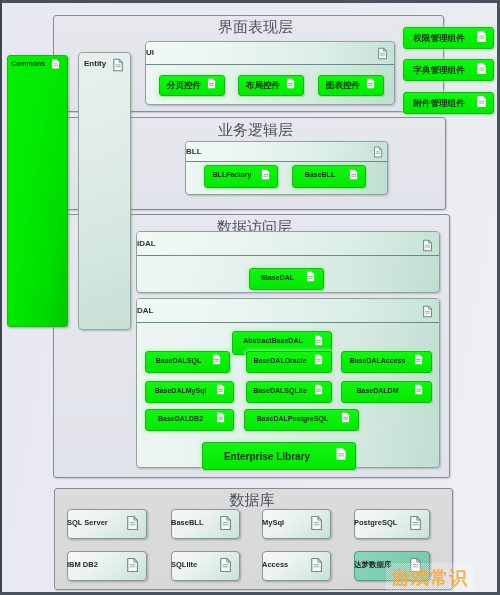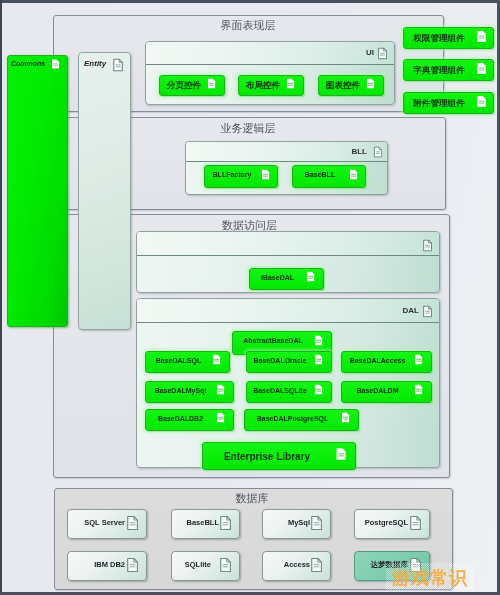--- a/index.html
+++ b/index.html
@@ -11,53 +11,53 @@
 
   .edge-l{position:absolute;left:0;top:0;width:2px;height:595px;background:#3c4550;}
   .edge-t{position:absolute;left:0;top:0;width:500px;height:3px;background:#4a515c;}
   .edge-r{position:absolute;left:497px;top:0;width:3px;height:595px;background:#4a515c;}
   .edge-b{position:absolute;left:0;top:592px;width:500px;height:3px;background:#4a515c;}
 
   .layer{position:absolute;border:1px solid #868d98;border-radius:3px;
          background:linear-gradient(180deg,#e7e8ed 0%,#e4e6ec 50%,#e1e3ea 100%);
          box-shadow:1px 1px 1px rgba(120,125,135,.30);}
   .layer-db{background:linear-gradient(180deg,#dcdcdd 0%,#d8d8d9 100%);}
-  .layer-title{position:absolute;font-size:11px;color:#4d525a;white-space:nowrap;}
+  .layer-title{position:absolute;font-size:15px;color:#4d525a;white-space:nowrap;}
 
   .mod{position:absolute;border:1px solid #8fa29e;border-radius:4px;
        background:linear-gradient(96deg,#eef6f2 0%,#e7f2ee 30%,#d5e9e1 72%,#bfded2 100%);
        box-shadow:1px 1px 2px rgba(110,120,125,.4);}
   .mod-hd{position:absolute;left:0;top:0;right:0;
           border-bottom:1px solid #6e8884;border-radius:3px 3px 0 0;
           background:linear-gradient(96deg,#f2f9f5 0%,#ecf5f1 30%,#daeee6 72%,#c6e2d7 100%);}
-  .mod-hd-txt{position:absolute;left:0;right:20px;text-align:right;font-size:8px;
+  .mod-hd-txt{position:absolute;left:0;right:20px;text-align:left;font-size:8px;
               font-weight:bold;color:#2d3338;}
 
   .node{position:absolute;border:1.5px solid #1cb01c;border-radius:3px;
         background:linear-gradient(180deg,#15f415 0%,#0bef0b 45%,#04e704 100%);
         box-shadow:0 0 3px 2px rgba(160,255,160,.55),1px 1px 1px rgba(25,110,25,.3);}
   .node-txt{position:absolute;left:0;right:0;text-align:center;font-size:7px;
             font-weight:bold;color:#123412;white-space:nowrap;}
   .node-txt.cjk{font-size:8.6px;}
 
   .dbnode{position:absolute;border:1px solid #8a9897;border-radius:4px;
           background:linear-gradient(140deg,#f6f8f8 0%,#eef3f2 35%,#dcebe6 68%,#c9e1d8 100%);
           box-shadow:1px 1px 2px rgba(100,110,115,.5);}
-  .dbnode-txt{position:absolute;left:0;right:4px;text-align:right;font-size:7.5px;
+  .dbnode-txt{position:absolute;left:0;right:4px;text-align:left;font-size:7.5px;
               font-weight:bold;color:#1e2328;white-space:nowrap;}
   .dbnode.teal{background:linear-gradient(140deg,#8ed5ba 0%,#82cfb2 40%,#72c5a6 100%);
                border-color:#559d86;}
 
   .tall-green{position:absolute;border:1px solid #26ad26;border-radius:3px;
         background:linear-gradient(100deg,#06f006 0%,#02ea02 40%,#00dc00 75%,#00c800 100%);
         box-shadow:0 0 3px rgba(140,250,140,.5),1px 1px 2px rgba(30,120,30,.45);}
   .tall-pale{position:absolute;border:1px solid #95a5a2;border-radius:4px;
         background:linear-gradient(160deg,#e7f0ec 0%,#dfece6 40%,#d2e6dd 75%,#c7e0d6 100%);
         box-shadow:1px 1px 2px rgba(110,120,125,.45);}
-  .tall-label{position:absolute;font-weight:bold;white-space:nowrap;font-style:italic;}
+  .tall-label{position:absolute;font-weight:bold;white-space:nowrap;}
   svg{display:block;overflow:visible;}
   .watermark{position:absolute;font-size:18px;font-weight:bold;color:#f5ab3f;
              letter-spacing:1px;white-space:nowrap;opacity:.92;}
 </style>
 </head>
 <body>
 
 <div id="stage">
 <div class="edge-t"></div>
 <div class="edge-l"></div>
@@ -172,20 +172,21 @@
 <div class="node" style="left:292px;top:165px;width:72px;height:21px"></div>
 <div class="node-txt" style="left:292px;top:171px;width:56px">BaseBLL</div>
 <svg style="position:absolute;left:349px;top:169px;width:9px;height:11px" viewBox="0 0 18 22">
       <path d="M2 1.6 H11.2 L16.2 6.6 V20.4 H2 Z" fill="#ffffff"></path>
       <rect x="4.4" y="9.4" width="9.4" height="2.4" fill="#7ecb7e"></rect>
       <rect x="4.4" y="13.2" width="9.4" height="2.4" fill="#7ecb7e"></rect>
     </svg>
 
 <div class="mod" style="left:136px;top:231px;width:302px;height:60px">
   <div class="mod-hd" style="height:23px"></div>
+  <div class="mod-hd-txt" style="top:7px">IDAL</div>
   <svg style="position:absolute;left:285px;top:7px;width:11px;height:13px" viewBox="0 0 18 22">
         <path d="M2.4 2 H10.9 L15.8 6.9 V20 H2.4 Z" fill="#f4fbf8" stroke="#6e8c88" stroke-width="1.7" stroke-linejoin="round"></path>
         <path d="M10.9 2 V6.9 H15.8" fill="none" stroke="#6e8c88" stroke-width="1.4"></path>
         <rect x="5" y="10" width="8" height="1.5" fill="#93aeaa"></rect>
         <rect x="5" y="13" width="8" height="1.5" fill="#93aeaa"></rect>
       </svg>
 </div>
 <div class="node" style="left:249px;top:268px;width:73px;height:20px"></div>
 <div class="node-txt" style="left:249px;top:274px;width:57px">IBaseDAL</div>
 <svg style="position:absolute;left:306px;top:271px;width:9px;height:11px" viewBox="0 0 18 22">

